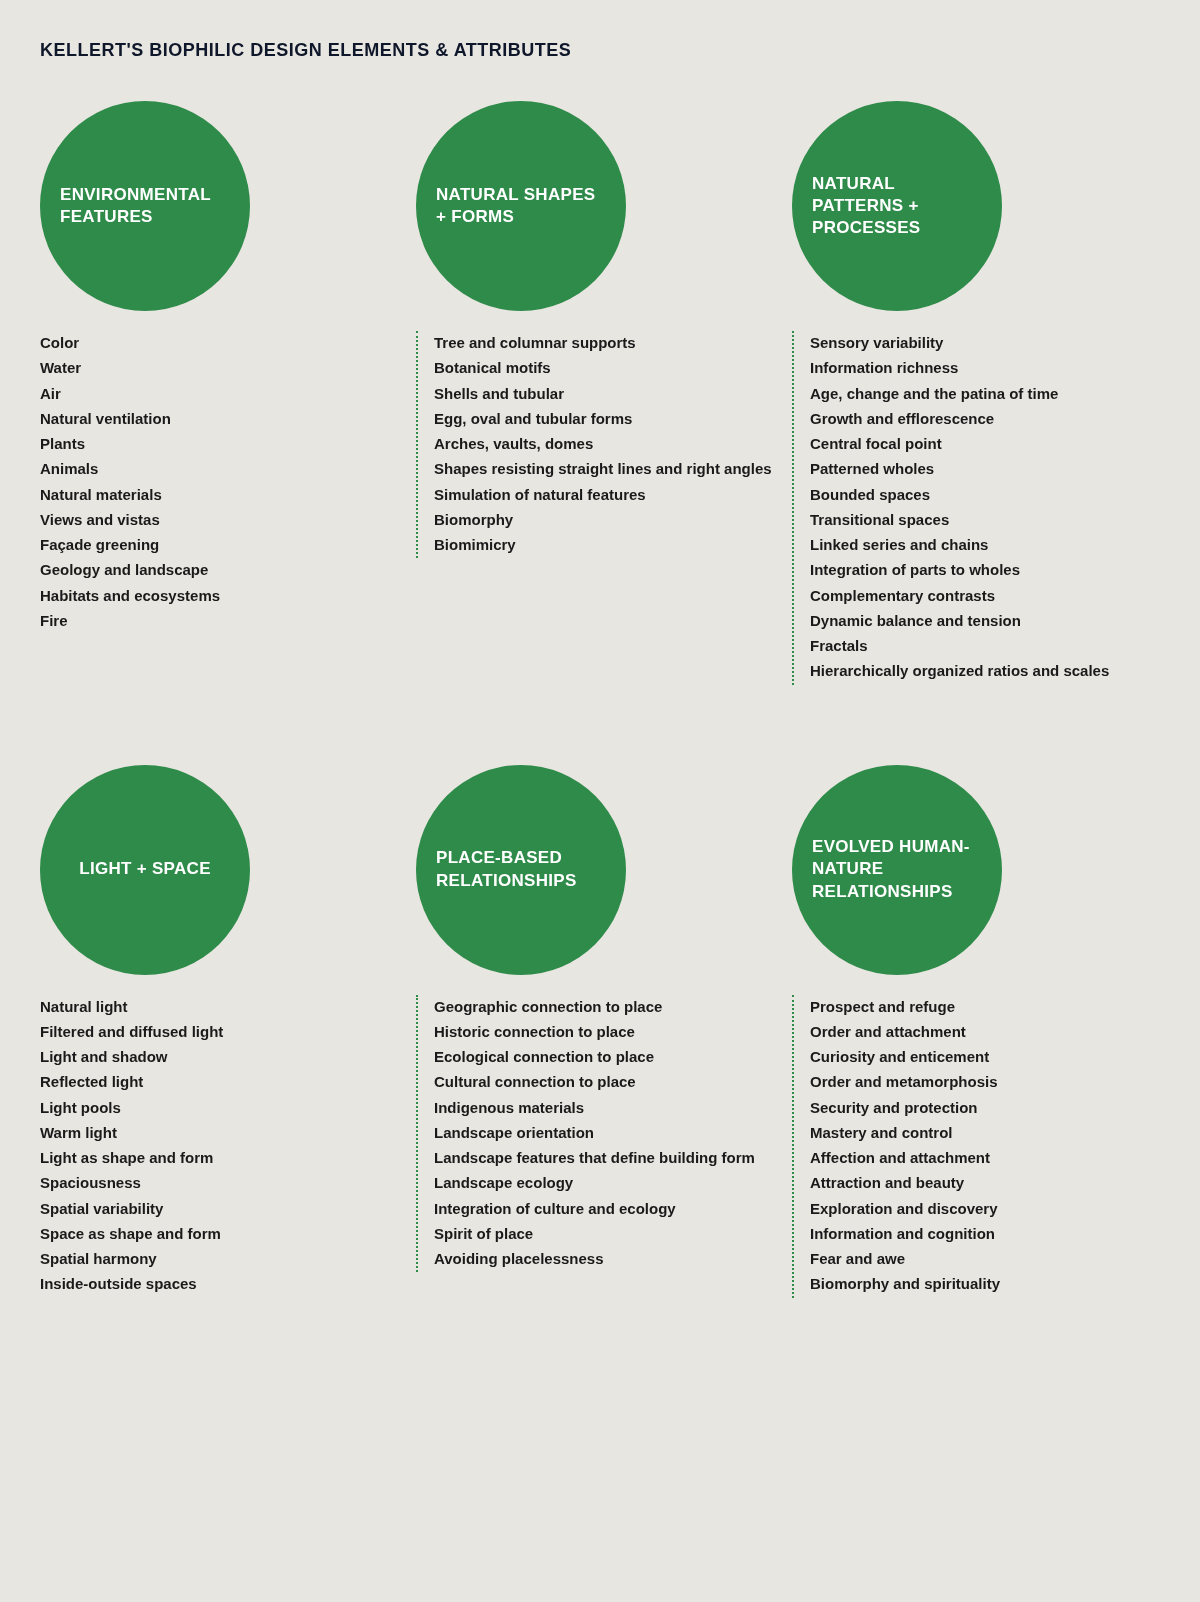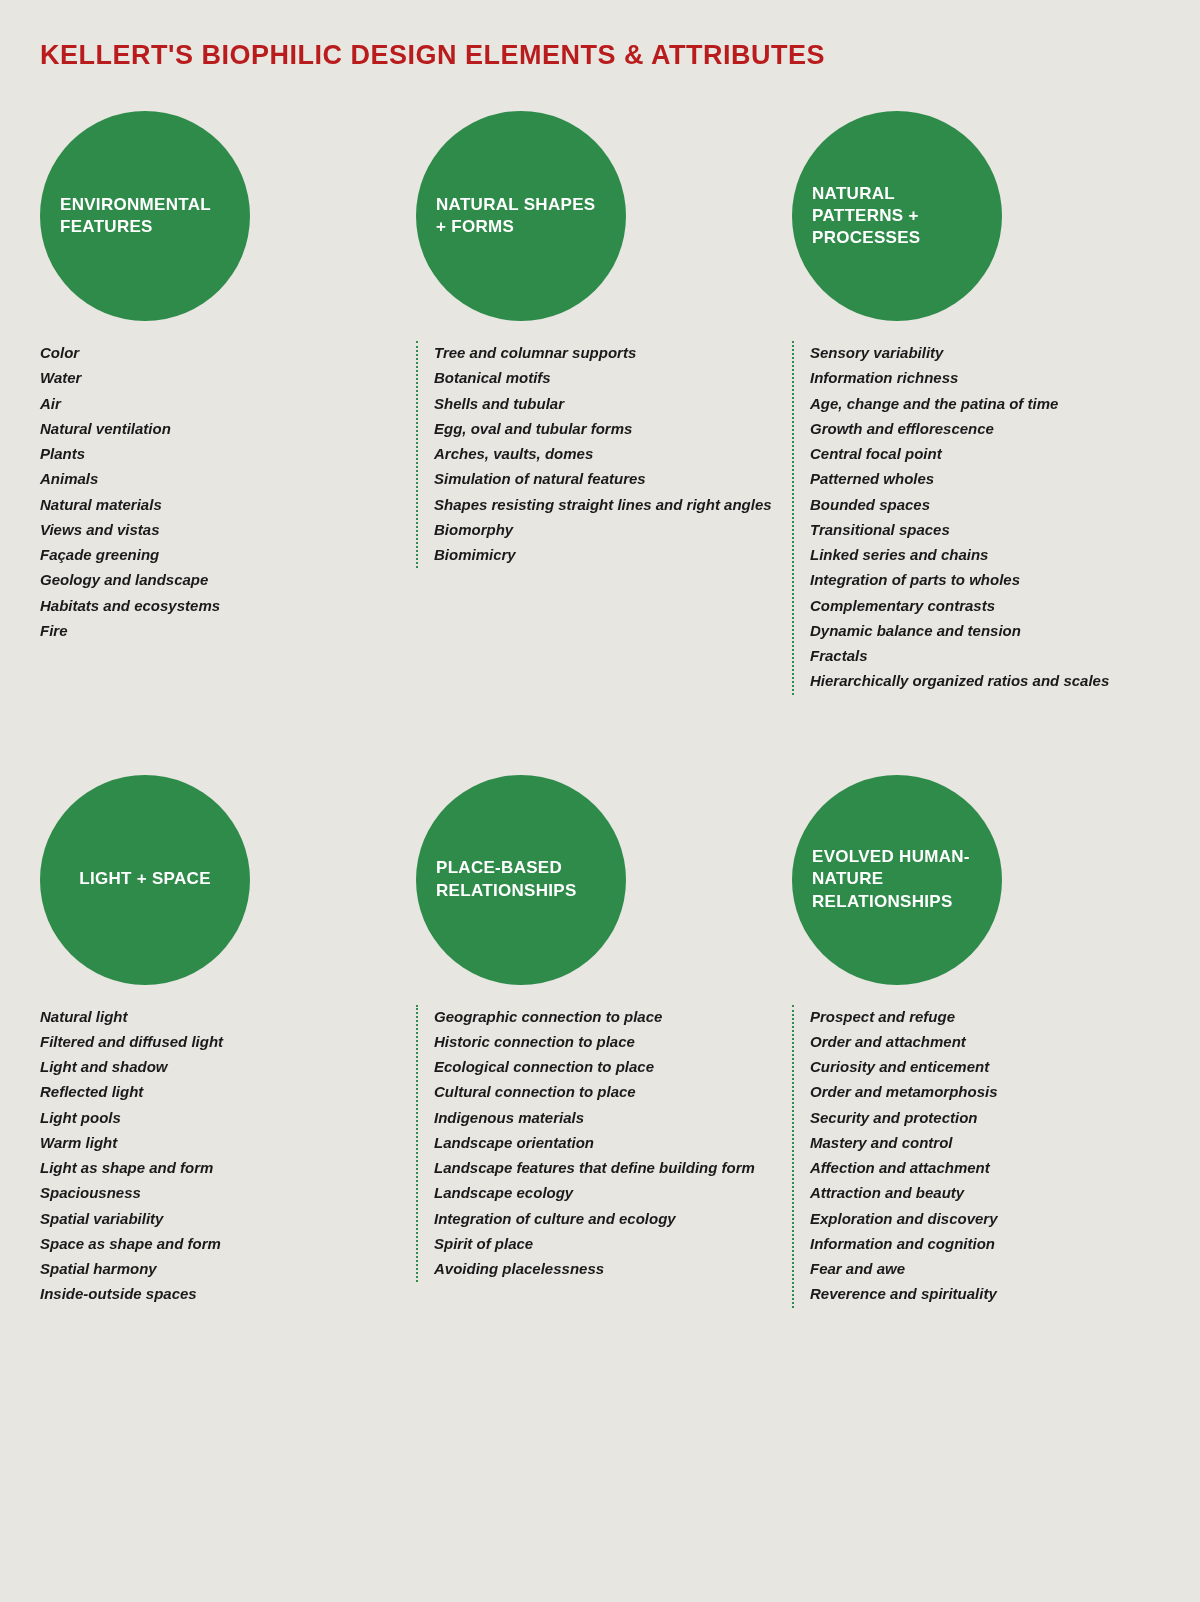--- a/index.html
+++ b/index.html
@@ -4,23 +4,23 @@
   <style>
     * { box-sizing: border-box; margin: 0; padding: 0; }
     body {
       background: #e8e6e1;
       font-family: 'Arial', sans-serif;
       width: 1200px;
       min-height: 1602px;
       padding: 40px 40px 60px 40px;
     }
     .page-title {
-      font-size: 27px;
+      font-size: 18px;
       font-weight: 900;
-      color: #b91c1c;
+      color: #0f172a;
       letter-spacing: 0.5px;
       margin-bottom: 40px;
       text-transform: uppercase;
     }
     .grid {
       display: grid;
       grid-template-columns: repeat(3, 1fr);
       gap: 0 8px;
     }
     .section {
@@ -50,21 +50,20 @@
       text-align: left;
       text-transform: uppercase;
       line-height: 1.3;
       letter-spacing: 0.3px;
     }
     .items-list {
       list-style: none;
       border-left: 2px dotted #2e8b4a;
       padding-left: 16px;
       margin-bottom: 40px;
-      font-style: italic;
     }
     .items-list li {
       font-size: 15px;
       font-weight: 700;
       color: #1a1a1a;
       line-height: 1.55;
       margin-bottom: 2px;
     }
     .no-border {
       border-left: none;
@@ -109,22 +108,22 @@
         <span class="circle-label">NATURAL
 SHAPES + FORMS</span>
       </div>
     </div>
     <ul class="items-list" id="list-1">
         <li>Tree and columnar supports</li>
         <li>Botanical motifs</li>
         <li>Shells and tubular</li>
         <li>Egg, oval and tubular forms</li>
         <li>Arches, vaults, domes</li>
+        <li>Shapes resisting straight lines and right angles</li>
         <li>Simulation of natural features</li>
-        <li>Shapes resisting straight lines and right angles</li>
         <li>Biomorphy</li>
         <li>Biomimicry</li>
       </ul>
   </div>
   <div class="section" id="sec-2">
     <div class="circle-wrap">
       <div class="circle">
         <span class="circle-label">NATURAL
 PATTERNS +
 PROCESSES</span>
@@ -203,16 +202,16 @@
         <li>Order and attachment</li>
         <li>Curiosity and enticement</li>
         <li>Order and metamorphosis</li>
         <li>Security and protection</li>
         <li>Mastery and control</li>
         <li>Affection and attachment</li>
         <li>Attraction and beauty</li>
         <li>Exploration and discovery</li>
         <li>Information and cognition</li>
         <li>Fear and awe</li>
-        <li>Reverence and spirituality</li>
+        <li>Biomorphy and spirituality</li>
       </ul>
   </div>
 </div>
 
 </body></html>

